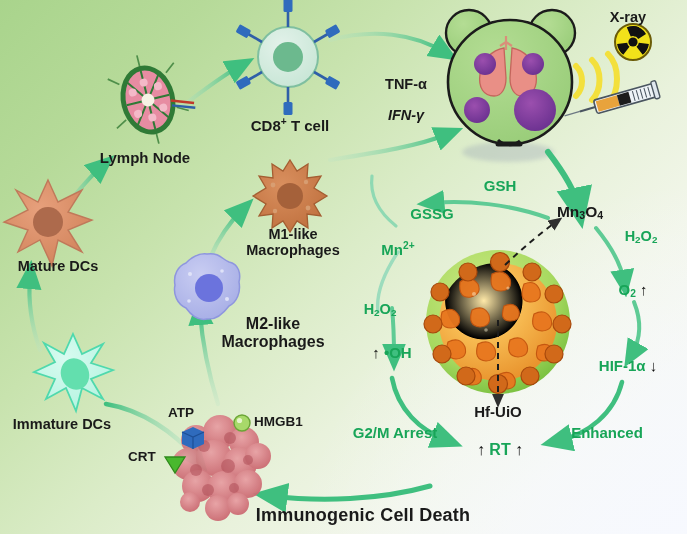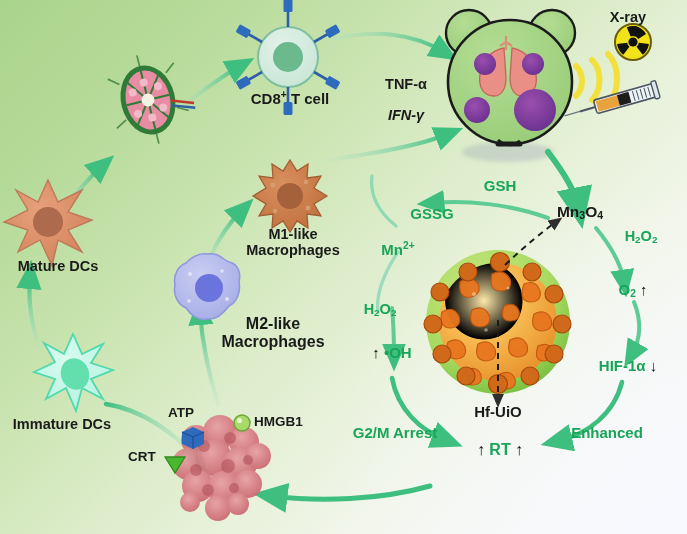--- a/index.html
+++ b/index.html
@@ -348,22 +348,23 @@
       <path d="M596,228 C614,250 622,268 624,282" stroke="#5fcb95" marker-end="url(#ah)"></path>
 
       <path d="M634,302 C642,322 640,340 632,354" stroke="#5fcb95" marker-end="url(#ah)"></path>
 
       <path d="M622,382 C614,414 588,434 558,441" stroke="#3fbf7f" stroke-width="4.6" marker-end="url(#ah)"></path>
     </g>
   </svg>
 
   <div class="lbl blk ctr" style="left:58px;top:258px;font-size:14.5px;">Mature DCs</div>
 
-
-  <div class="lbl blk ctr" style="left:290px;top:89px;font-size:15px;">CD8<sup>+</sup> T cell</div>
+  <div class="lbl blk ctr" style="left:145px;top:150px;font-size:15px;">Lymph Node</div>
+
+  <div class="lbl blk ctr" style="left:290px;top:116px;font-size:15px;">CD8<sup>+</sup> T cell</div>
 
   <div class="lbl blk ctr" style="left:293px;top:226px;font-size:14.5px;">
     <span>M1-like</span><br>
     <span>Macrophages</span>
   </div>
 
   <div class="lbl blk ctr" style="left:273px;top:315px;font-size:16px;">
     <span>M2-like</span><br>
     <span>Macrophages</span>
   </div>
@@ -406,14 +407,15 @@
 
   <div class="lbl grn ctr" style="left:395px;top:425px;font-size:15px;">G2/M Arrest</div>
   <div class="lbl grn ctr" style="left:607px;top:425px;font-size:15px;">Enhanced</div>
 
   <div class="lbl ctr" style="left:500px;top:441px;font-size:16px;">
     <span class="arrowglyph">↑</span>
     <span class="grn">RT</span>
     <span class="arrowglyph">↑</span>
   </div>
 
+  <div class="lbl blk ctr title" style="left:363px;top:505px;font-size:18px;">Immunogenic Cell Death</div>
 
 </div>
 
 </body></html>

